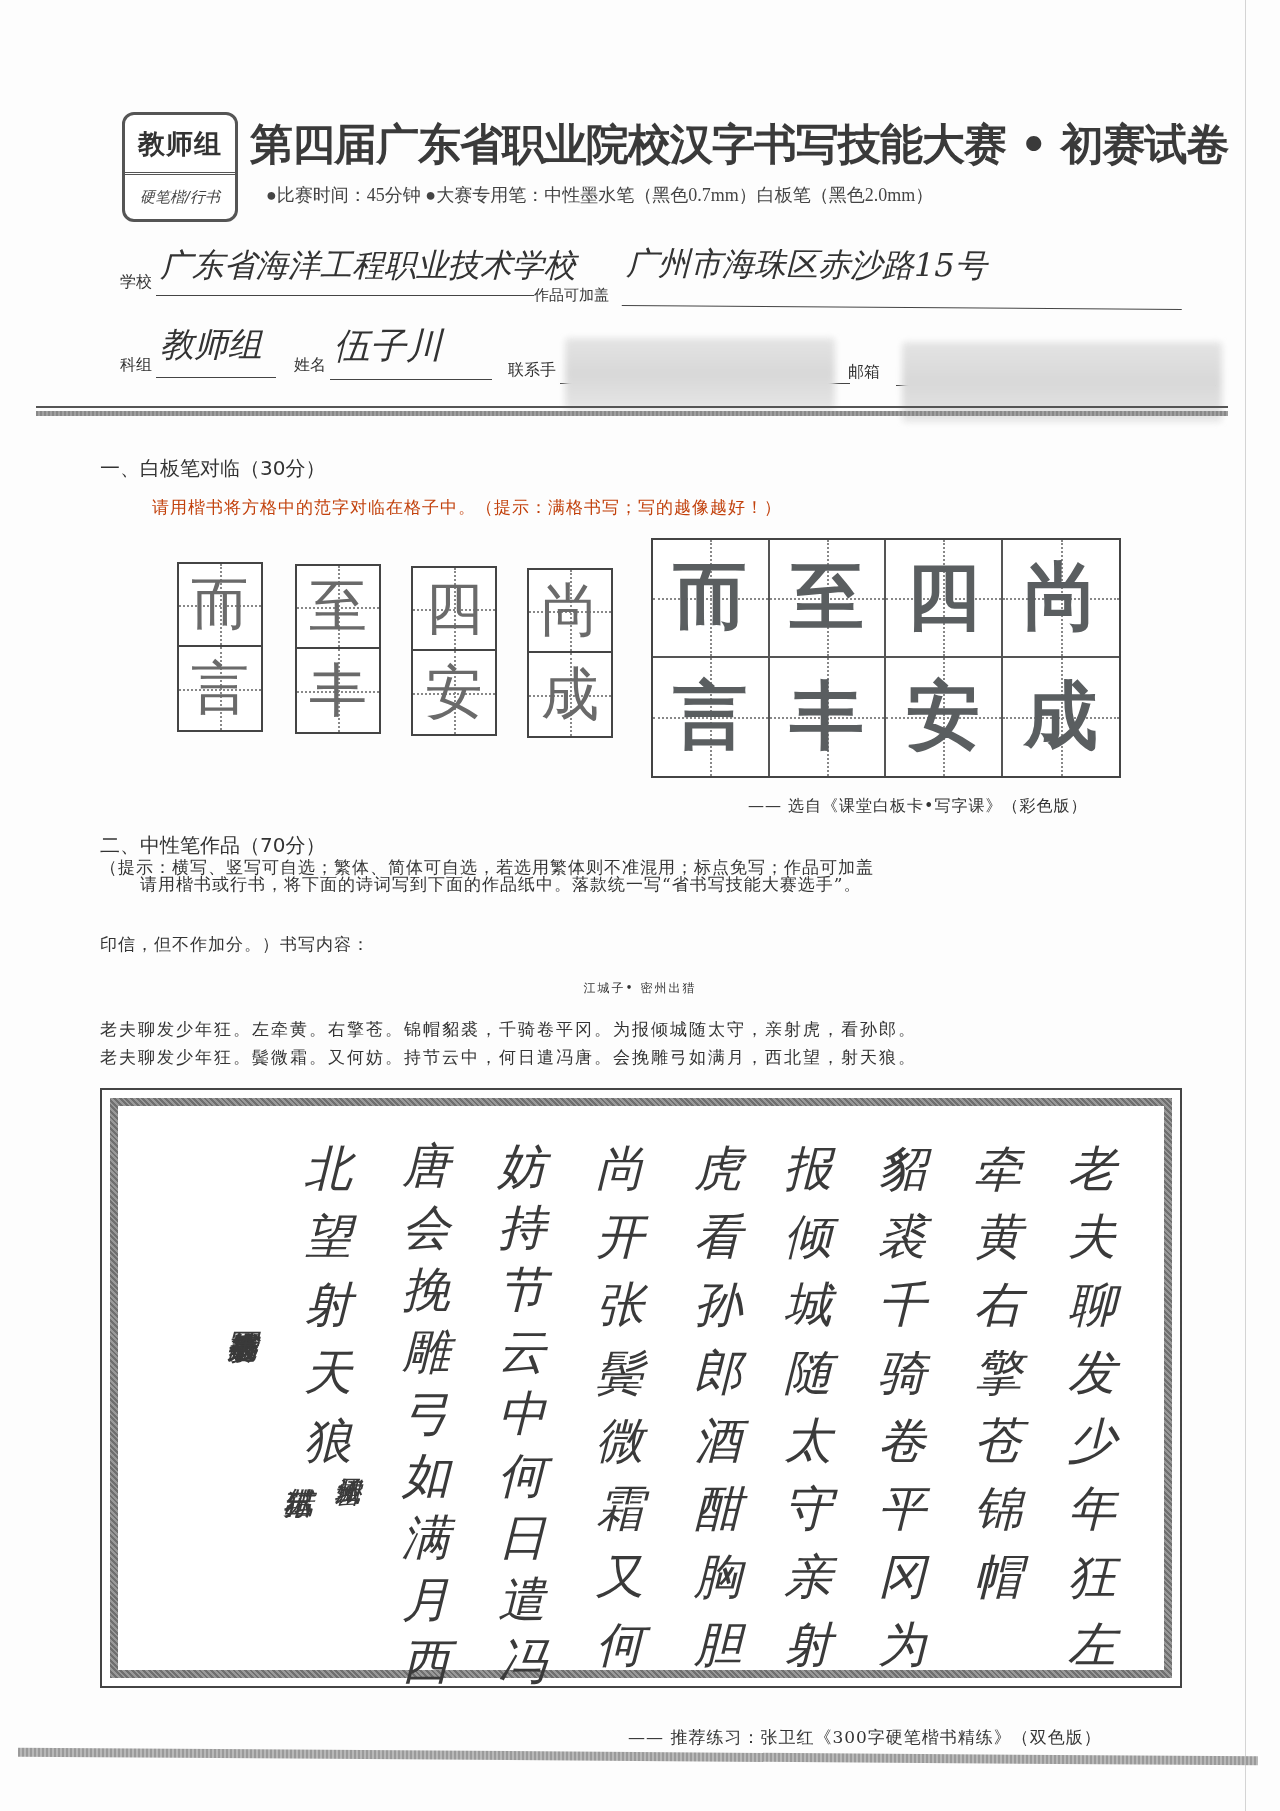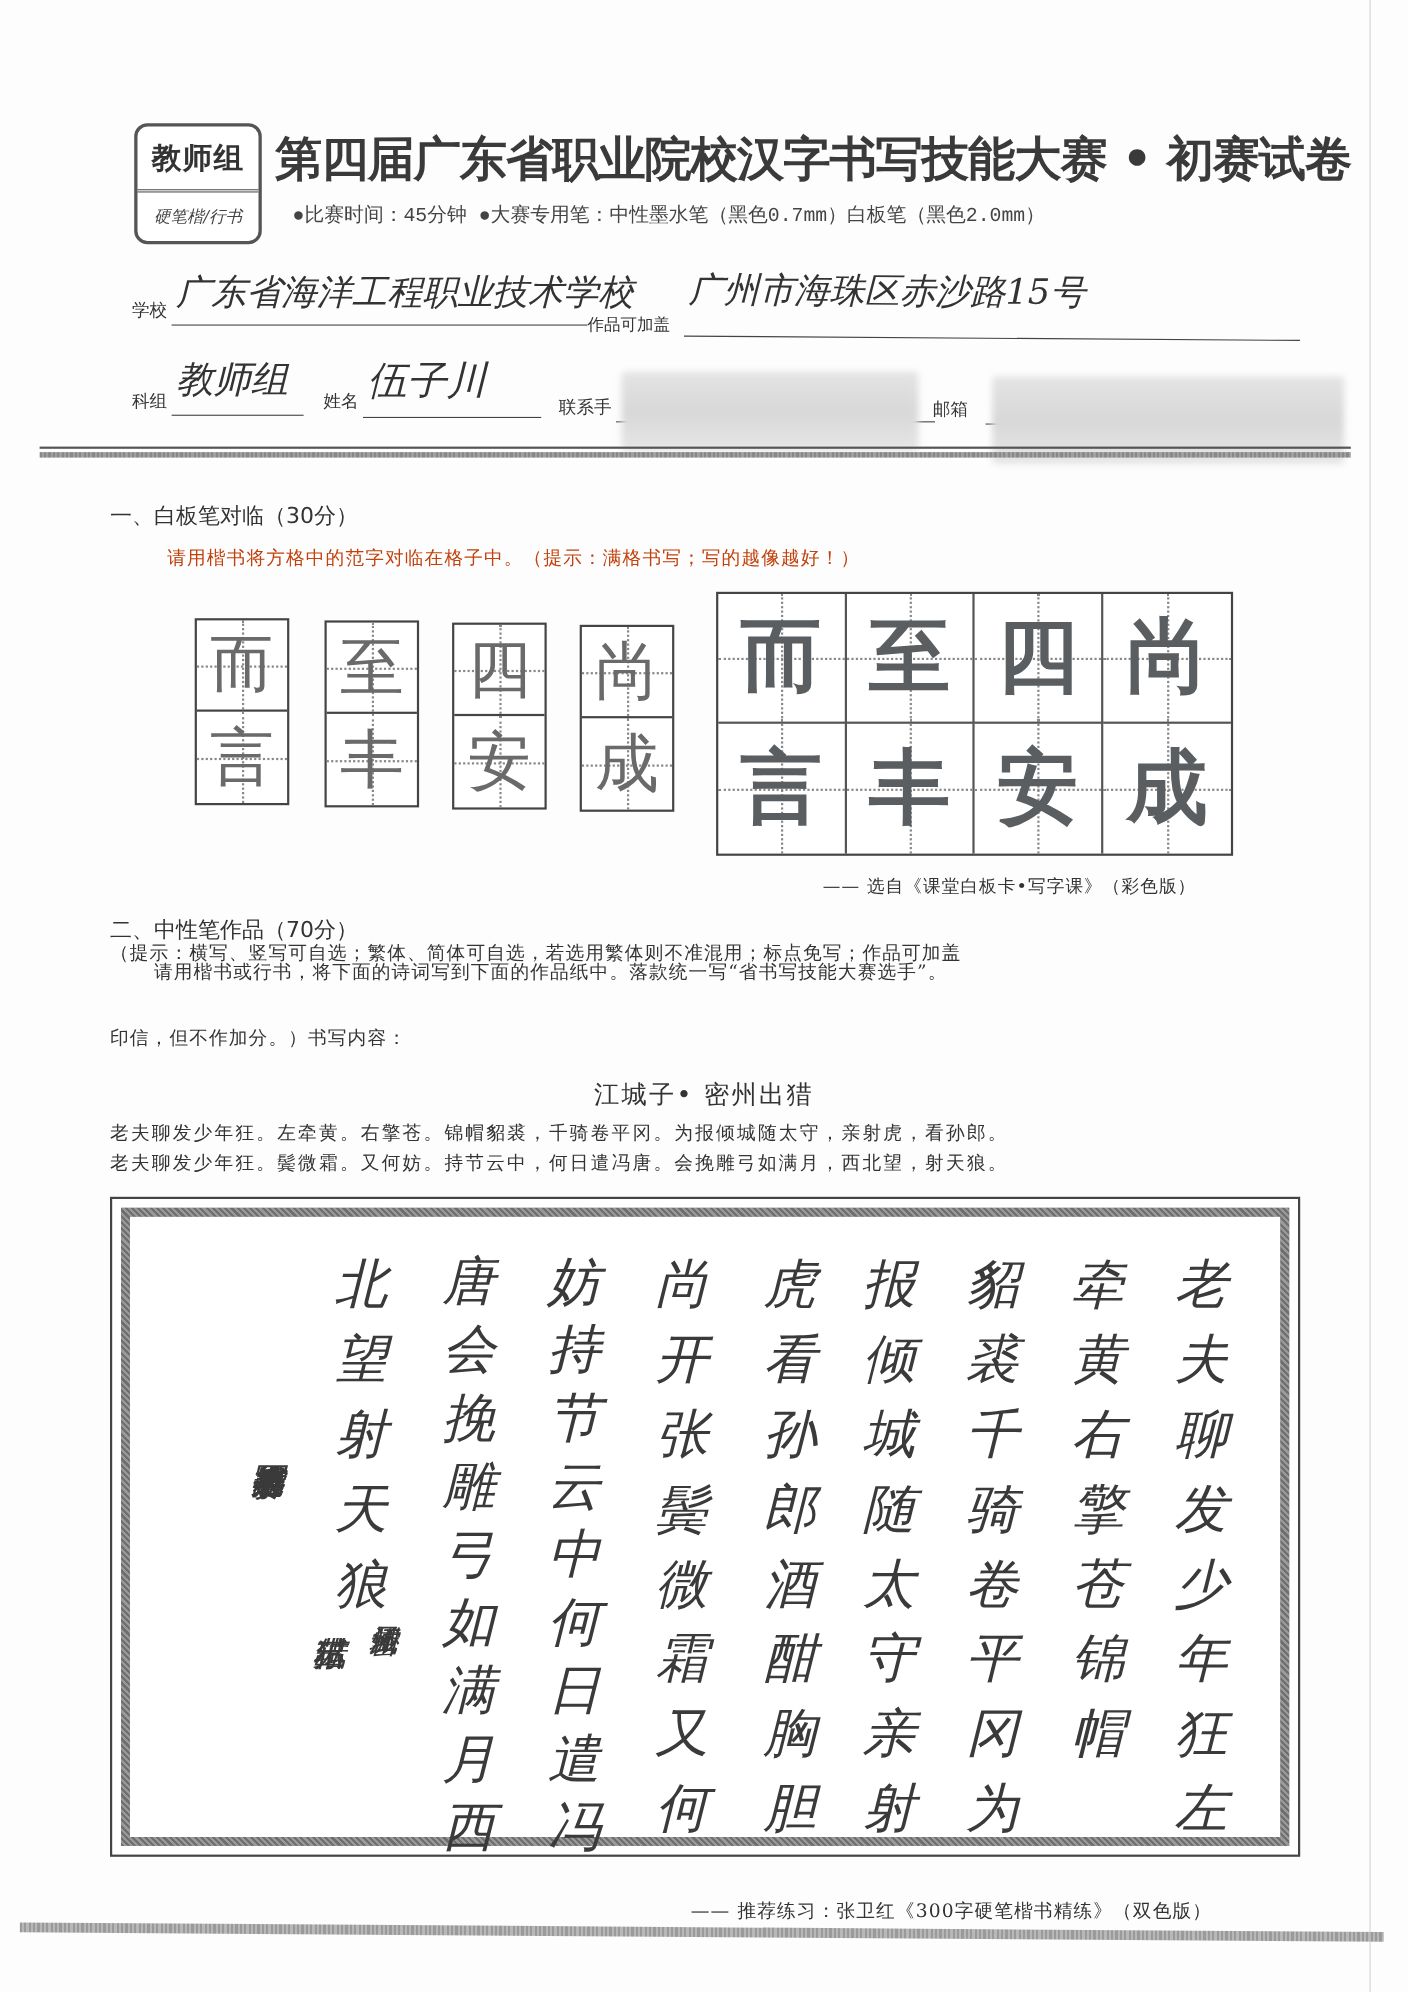--- a/index.html
+++ b/index.html
@@ -6,21 +6,21 @@
   html, body { width: 1280px; height: 1811px; background: #fdfdfd; overflow: hidden; }
   body { position: relative; font-family: "DejaVu Sans", "Liberation Sans", sans-serif; color: #2a2a2a; }
 
   .page-edge-right { position: absolute; left: 1245px; top: 0; width: 1px; height: 1811px; background: #d4d4d4; }
 
   
   .badge { position: absolute; left: 122px; top: 112px; width: 116px; height: 110px; border: 3px solid #555; border-radius: 12px; background: #fff; }
   .badge-top { height: 60px; border-bottom: 3px double #555; display: flex; align-items: center; justify-content: center; font-family: "DejaVu Sans", sans-serif; font-size: 27px; font-weight: bold; color: #333; letter-spacing: 1px; }
   .badge-bottom { height: 44px; display: flex; align-items: center; justify-content: center; font-family: "DejaVu Serif", serif; font-size: 15px; font-style: italic; color: #444; }
   .main-title { position: absolute; left: 250px; top: 116px; font-family: "DejaVu Sans", sans-serif; font-weight: bold; font-size: 43px; color: #3a3a3a; letter-spacing: -1px; white-space: nowrap; }
-  .subinfo { position: absolute; left: 266px; top: 183px; font-family: Liberation Mono, monospace; font-size: 18px; color: #444; white-space: nowrap; }
+  .subinfo { position: absolute; left: 266px; top: 183px; font-family: Liberation Serif, serif; font-size: 18px; color: #444; white-space: nowrap; }
 
   
   .field-label { position: absolute; font-size: 16px; color: #333; white-space: nowrap; }
   .field-value { position: absolute; font-family: "DejaVu Serif", serif; font-style: italic; color: #333; white-space: nowrap; border-bottom: 1.5px solid #444; padding-left: 4px; }
   .blur { position: absolute; background: linear-gradient(180deg, #e4e4e4, #d8d8d8 50%, #e6e6e6); filter: blur(3px); border-radius: 4px; }
 
   .rule { position: absolute; left: 36px; width: 1192px; }
   .rule-thin { height: 2px; background: #555; }
   .rule-thick { height: 5px; background: repeating-linear-gradient(90deg, #888 0 2px, #a0a0a0 2px 4px); }
 
@@ -37,21 +37,21 @@
   .model-grid { position: absolute; left: 651px; top: 538px; width: 470px; height: 240px; border: 2px solid #444; display: grid; grid-template-columns: repeat(4, 1fr); grid-template-rows: repeat(2, 1fr); background: #fff; }
   .model-grid .mcell { position: relative; border-right: 2px solid #555; border-bottom: 2px solid #555; display: flex; align-items: center; justify-content: center; font-family: "DejaVu Sans", sans-serif; font-weight: bold; font-size: 74px; color: #5a5e60; }
   .model-grid .mcell:nth-child(4n) { border-right: none; }
   .model-grid .mcell:nth-child(n+5) { border-bottom: none; }
   .model-grid .mcell span { position: relative; z-index: 2; }
 
   .source { position: absolute; font-family: "DejaVu Serif", serif; font-size: 16px; color: #333; white-space: nowrap; letter-spacing: 1px; }
 
   
   .para { position: absolute; left: 100px; width: 1100px; font-family: "DejaVu Serif", serif; font-size: 17px; line-height: 29px; color: #333; letter-spacing: 1px; }
-  .poem-title { position: absolute; left: 0; width: 1280px; top: 980px; text-align: center; font-family: "DejaVu Serif", serif; font-size: 23px; color: #333; letter-spacing: 2px; }
+  .poem-title { position: absolute; left: 0; width: 1280px; top: 980px; text-align: center; font-family: "DejaVu Serif", serif; font-size: 12px; color: #333; letter-spacing: 2px; }
   .poem-line { position: absolute; left: 100px; font-family: "DejaVu Serif", serif; font-size: 17px; color: #333; white-space: nowrap; letter-spacing: 2px; }
 
   
   .frame-outer { position: absolute; left: 100px; top: 1088px; width: 1082px; height: 600px; border: 2px solid #444; background: #fff; }
   .frame-inner { position: absolute; left: 8px; top: 8px; right: 8px; bottom: 8px; border: 8px solid #7d7d7d; background: #fff; }
   .frame-inner::before { content: ""; position: absolute; inset: -8px; border: 8px solid transparent; border-image: repeating-linear-gradient(45deg, #6f6f6f 0 2px, #999 2px 4px) 8; pointer-events: none; }
 
   .hw-col { position: absolute; top: 28px; display: flex; flex-direction: column; align-items: center; font-family: "DejaVu Serif", serif; font-style: italic; font-size: 48px; line-height: 68px; color: #3a3a3a; }
   .hw-small { position: absolute; display: flex; flex-direction: column; align-items: center; font-family: "DejaVu Serif", serif; font-style: italic; color: #3a3a3a; }
 

